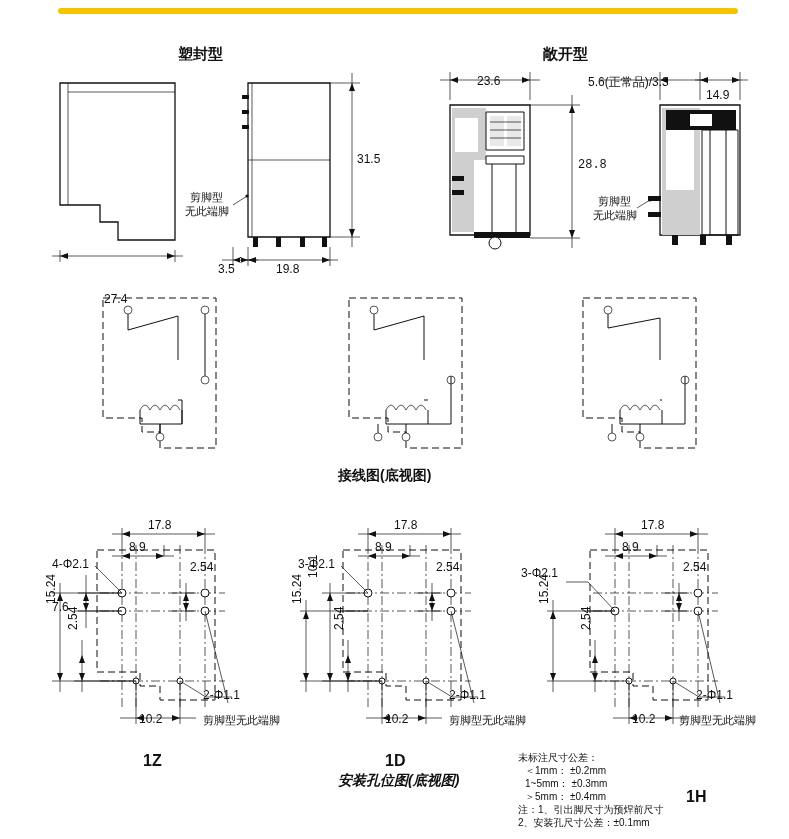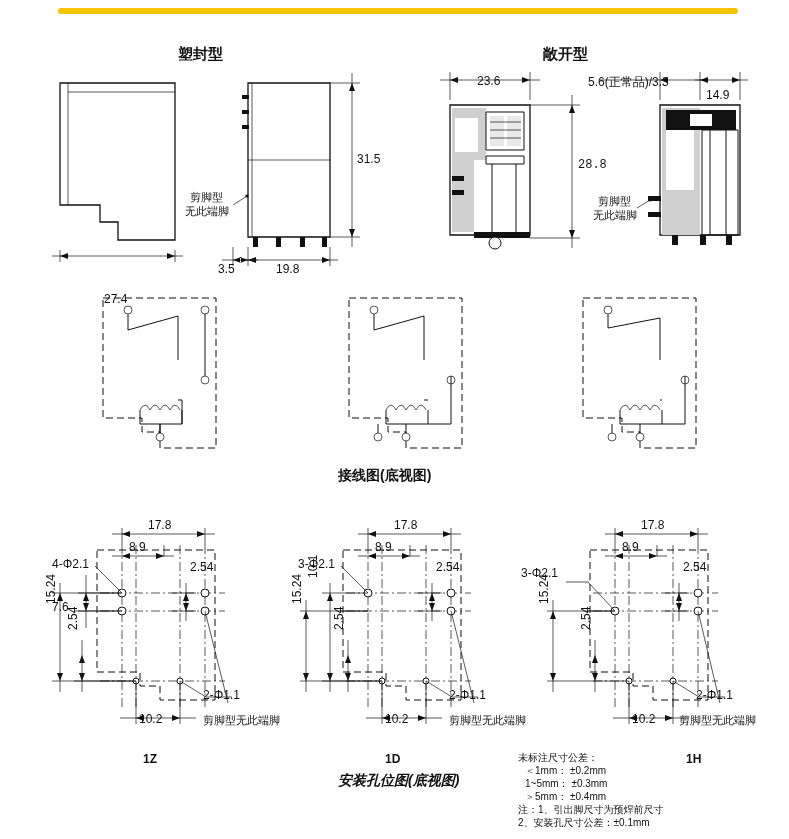--- a/index.html
+++ b/index.html
@@ -5,21 +5,21 @@
   html,body{margin:0;padding:0;background:#ffffff;}
   body{width:789px;height:839px;position:relative;font-family:"Liberation Sans",sans-serif;color:#111;}
   .page{position:absolute;inset:0;}
   .yellow-bar{position:absolute;left:58px;top:8px;width:680px;height:6px;background:#f5c400;border-radius:3px;}
   .lbl{position:absolute;white-space:nowrap;}
   .title{font-size:15px;font-weight:bold;font-family:Liberation Mono, monospace;}
   .dim{font-size:12px;}
   .small{font-size:11px;}
   .tiny{font-size:10px;line-height:13px;}
   .cap{font-size:14px;font-weight:bold;}
-  .nm{font-size:12px;font-weight:bold;}
+  .nm{font-size:16px;font-weight:bold;}
   svg{position:absolute;left:0;top:0;overflow:visible;}
   .ln{stroke:#111;stroke-width:1;fill:none;}
   .ln2{stroke:#111;stroke-width:1.3;fill:none;}
   .dash{stroke:#111;stroke-width:1;fill:none;stroke-dasharray:7 4;}
   .cl{stroke:#111;stroke-width:.7;fill:none;stroke-dasharray:9 3 2 3;}
   .thin{stroke:#111;stroke-width:.7;fill:none;}
   .fillw{fill:#ffffff;}
   .fillg{fill:#e9e9e9;}
   .fillgd{fill:#cfcfcf;}
   .fillk{fill:#111;}
@@ -344,21 +344,21 @@
 
   <div class="lbl dim" style="left:641px;top:518px;">17.8</div>
   <div class="lbl dim" style="left:622px;top:540px;">8.9</div>
   <div class="lbl dim" style="left:683px;top:560px;">2.54</div>
   <div class="lbl dim" style="left:537px;top:604px;transform:rotate(-90deg);transform-origin:left top;">15.24</div>
   <div class="lbl dim" style="left:579px;top:630px;transform:rotate(-90deg);transform-origin:left top;">2.54</div>
   <div class="lbl dim" style="left:632px;top:712px;">10.2</div>
   <div class="lbl dim" style="left:521px;top:566px;">3-Φ2.1</div>
   <div class="lbl dim" style="left:696px;top:688px;">2-Φ1.1</div>
   <div class="lbl small" style="left:679px;top:713px;">剪脚型无此端脚</div>
-  <div class="lbl nm" style="left:686px;top:752px;">1H</div>
+  <div class="lbl nm" style="left:686px;top:788px;">1H</div>
 
   <div class="lbl cap" style="left:338px;top:772px;font-style:italic;">安装孔位图(底视图)</div>
 
   <div>
     <div class="lbl tiny" style="left:518px;top:751px;">未标注尺寸公差：</div>
     <div class="lbl tiny" style="left:525px;top:764px;">＜1mm：  ±0.2mm</div>
     <div class="lbl tiny" style="left:525px;top:777px;">1~5mm：  ±0.3mm</div>
     <div class="lbl tiny" style="left:525px;top:790px;">＞5mm：  ±0.4mm</div>
     <div class="lbl tiny" style="left:518px;top:803px;">注：1、引出脚尺寸为预焊前尺寸</div>
     <div class="lbl tiny" style="left:518px;top:816px;">      2、安装孔尺寸公差：±0.1mm</div>

